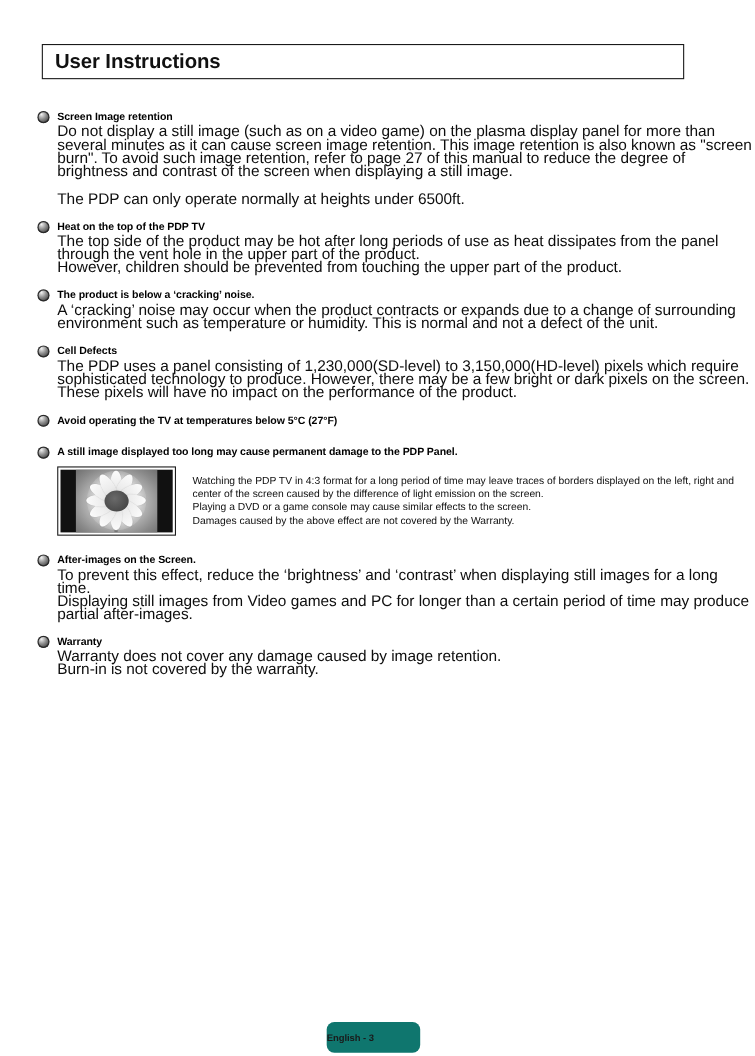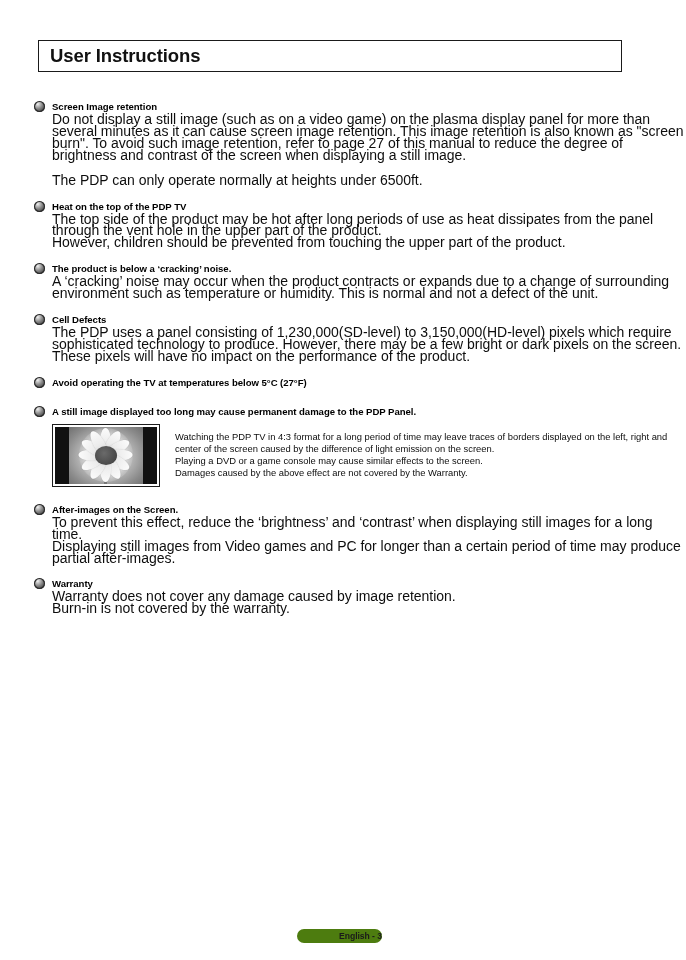--- a/index.html
+++ b/index.html
@@ -181,26 +181,26 @@
     color: #0d0d0d;
   }
   .figure-text p { margin: 0; }
 
   
   .footer-pill {
     position: absolute;
     left: 297px;
     top: 929px;
     width: 85px;
-    height: 14px;
+    height: 28px;
     border-radius: 7px;
-    background: #4d7c0f;
+    background: #0f766e;
     display: flex;
     align-items: center;
-    justify-content: flex-end;
+    justify-content: flex-start;
     font-size: 8.6px;
     font-weight: bold;
     color: #1a1a1a;
     letter-spacing: -0.05px;
   }
 </style>
 </head>
 <body>
 
 <div class="page">

